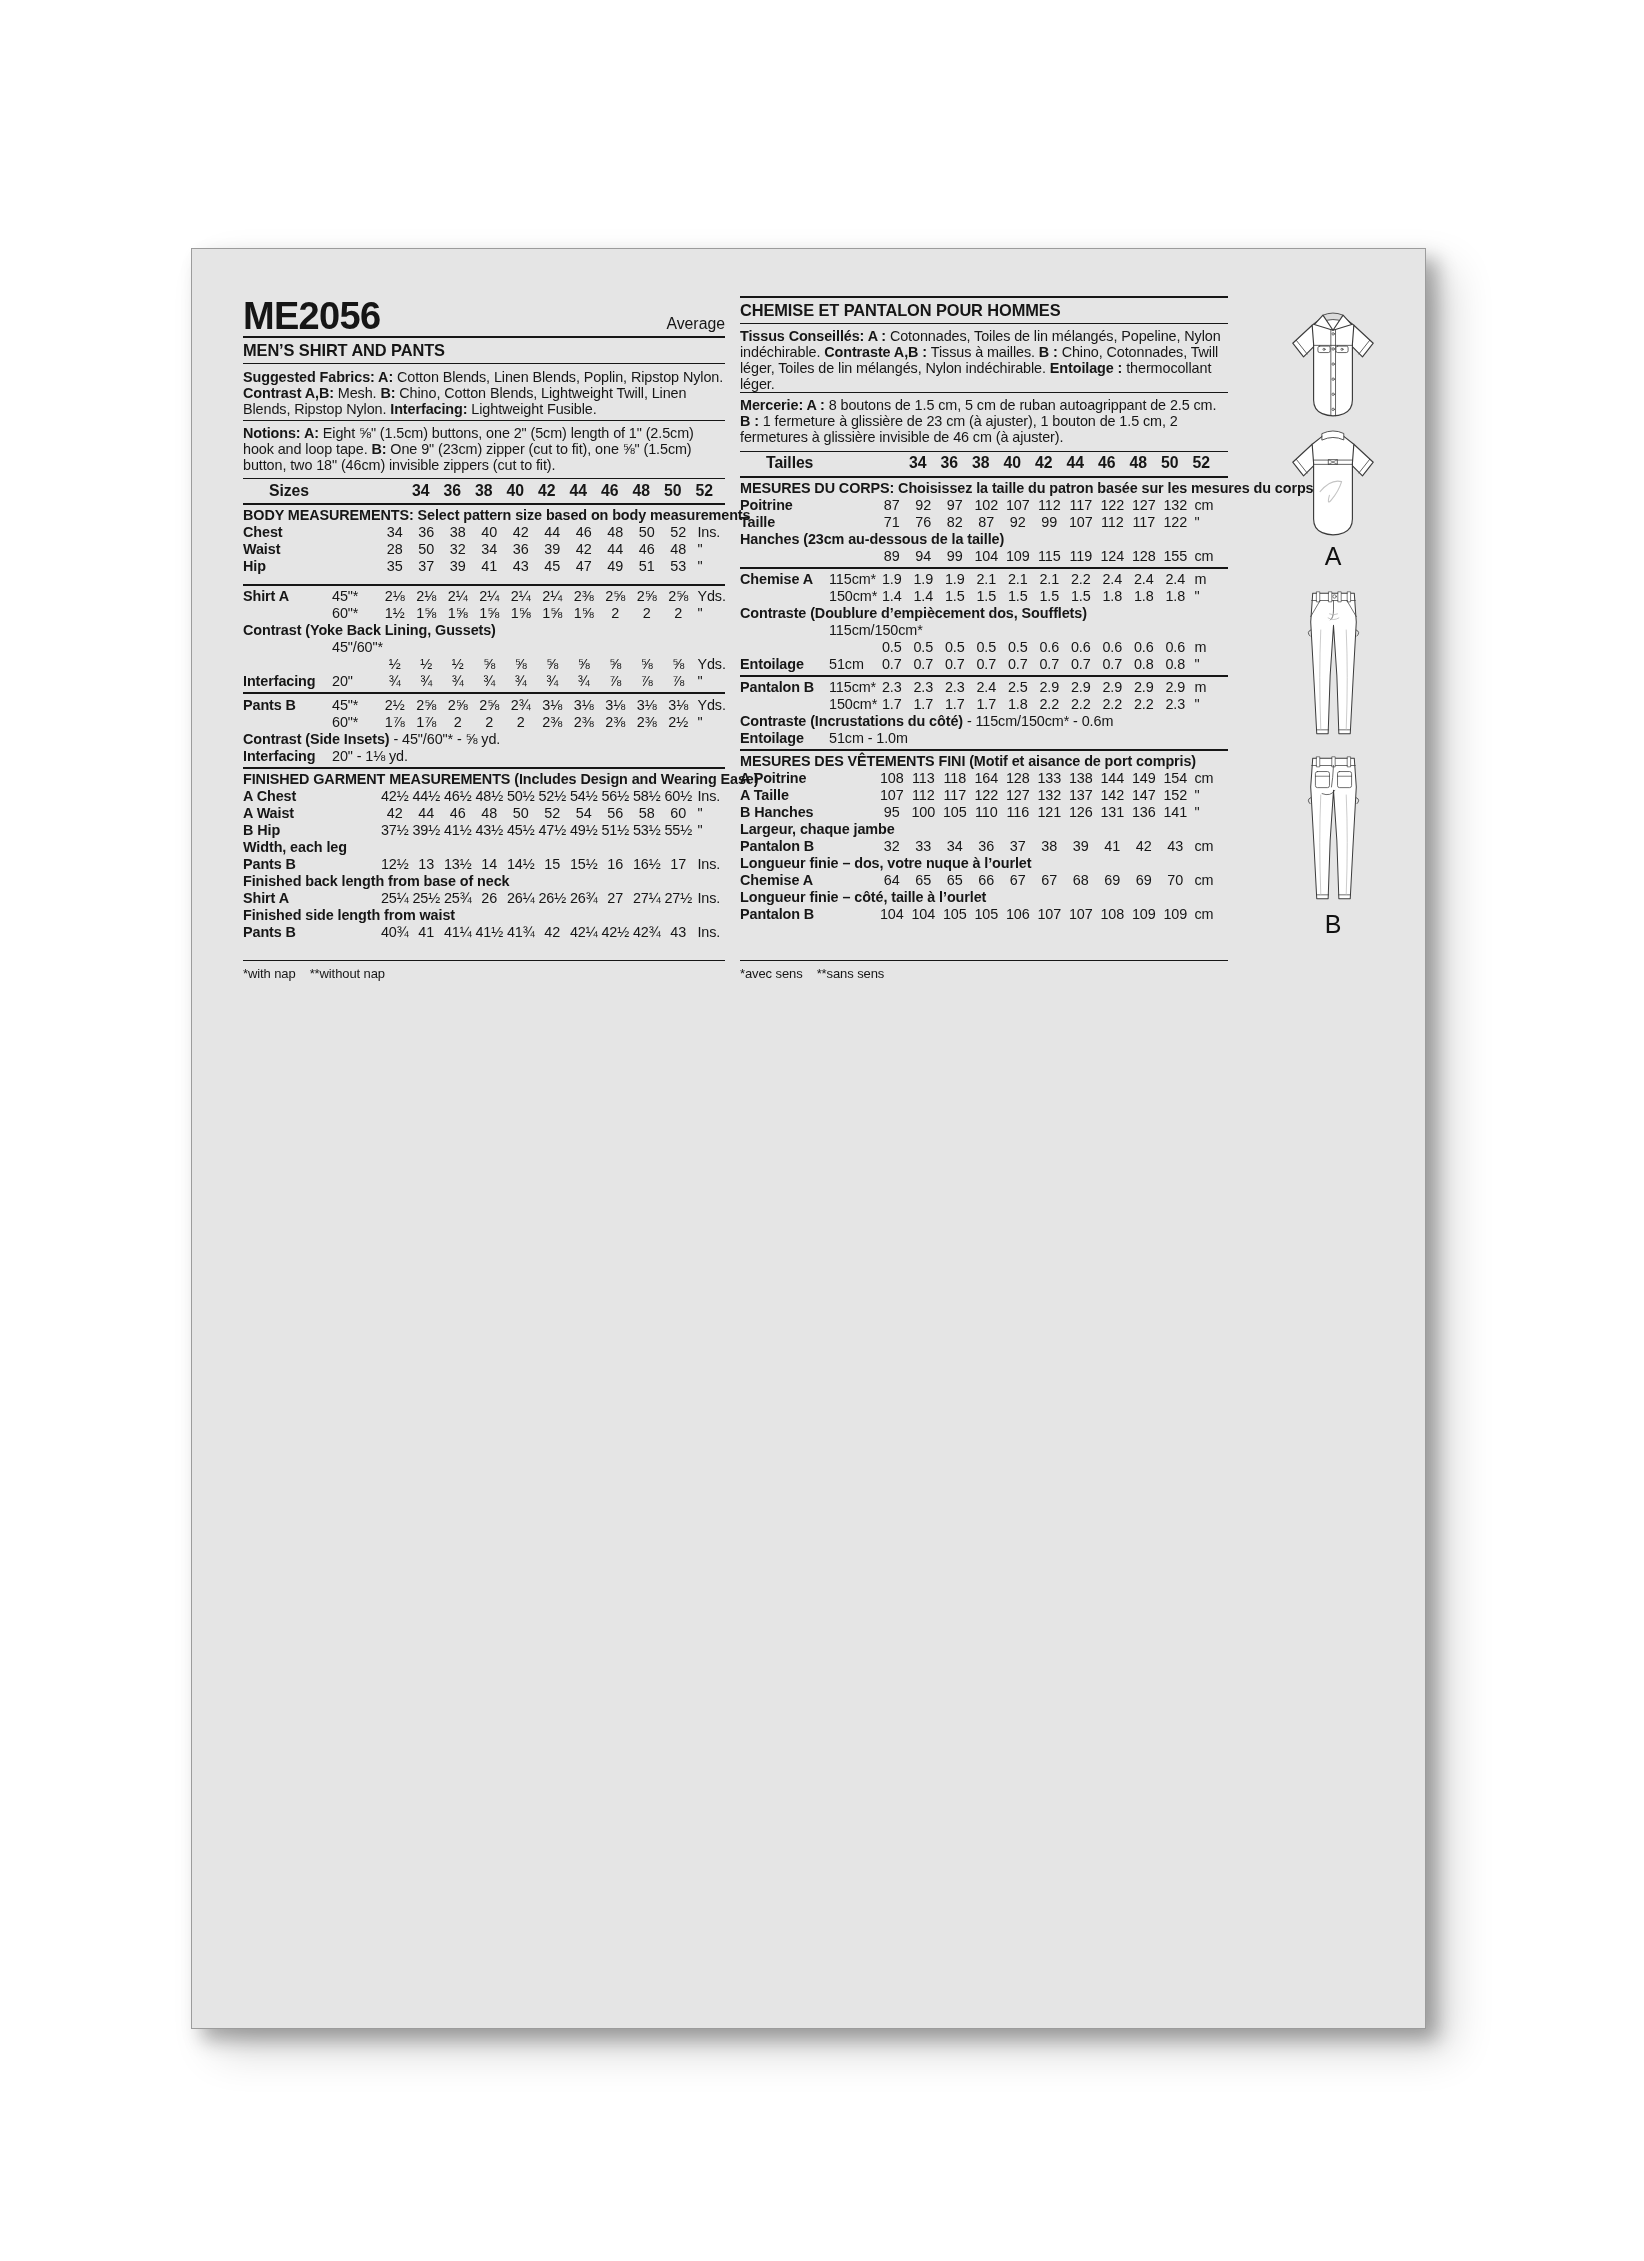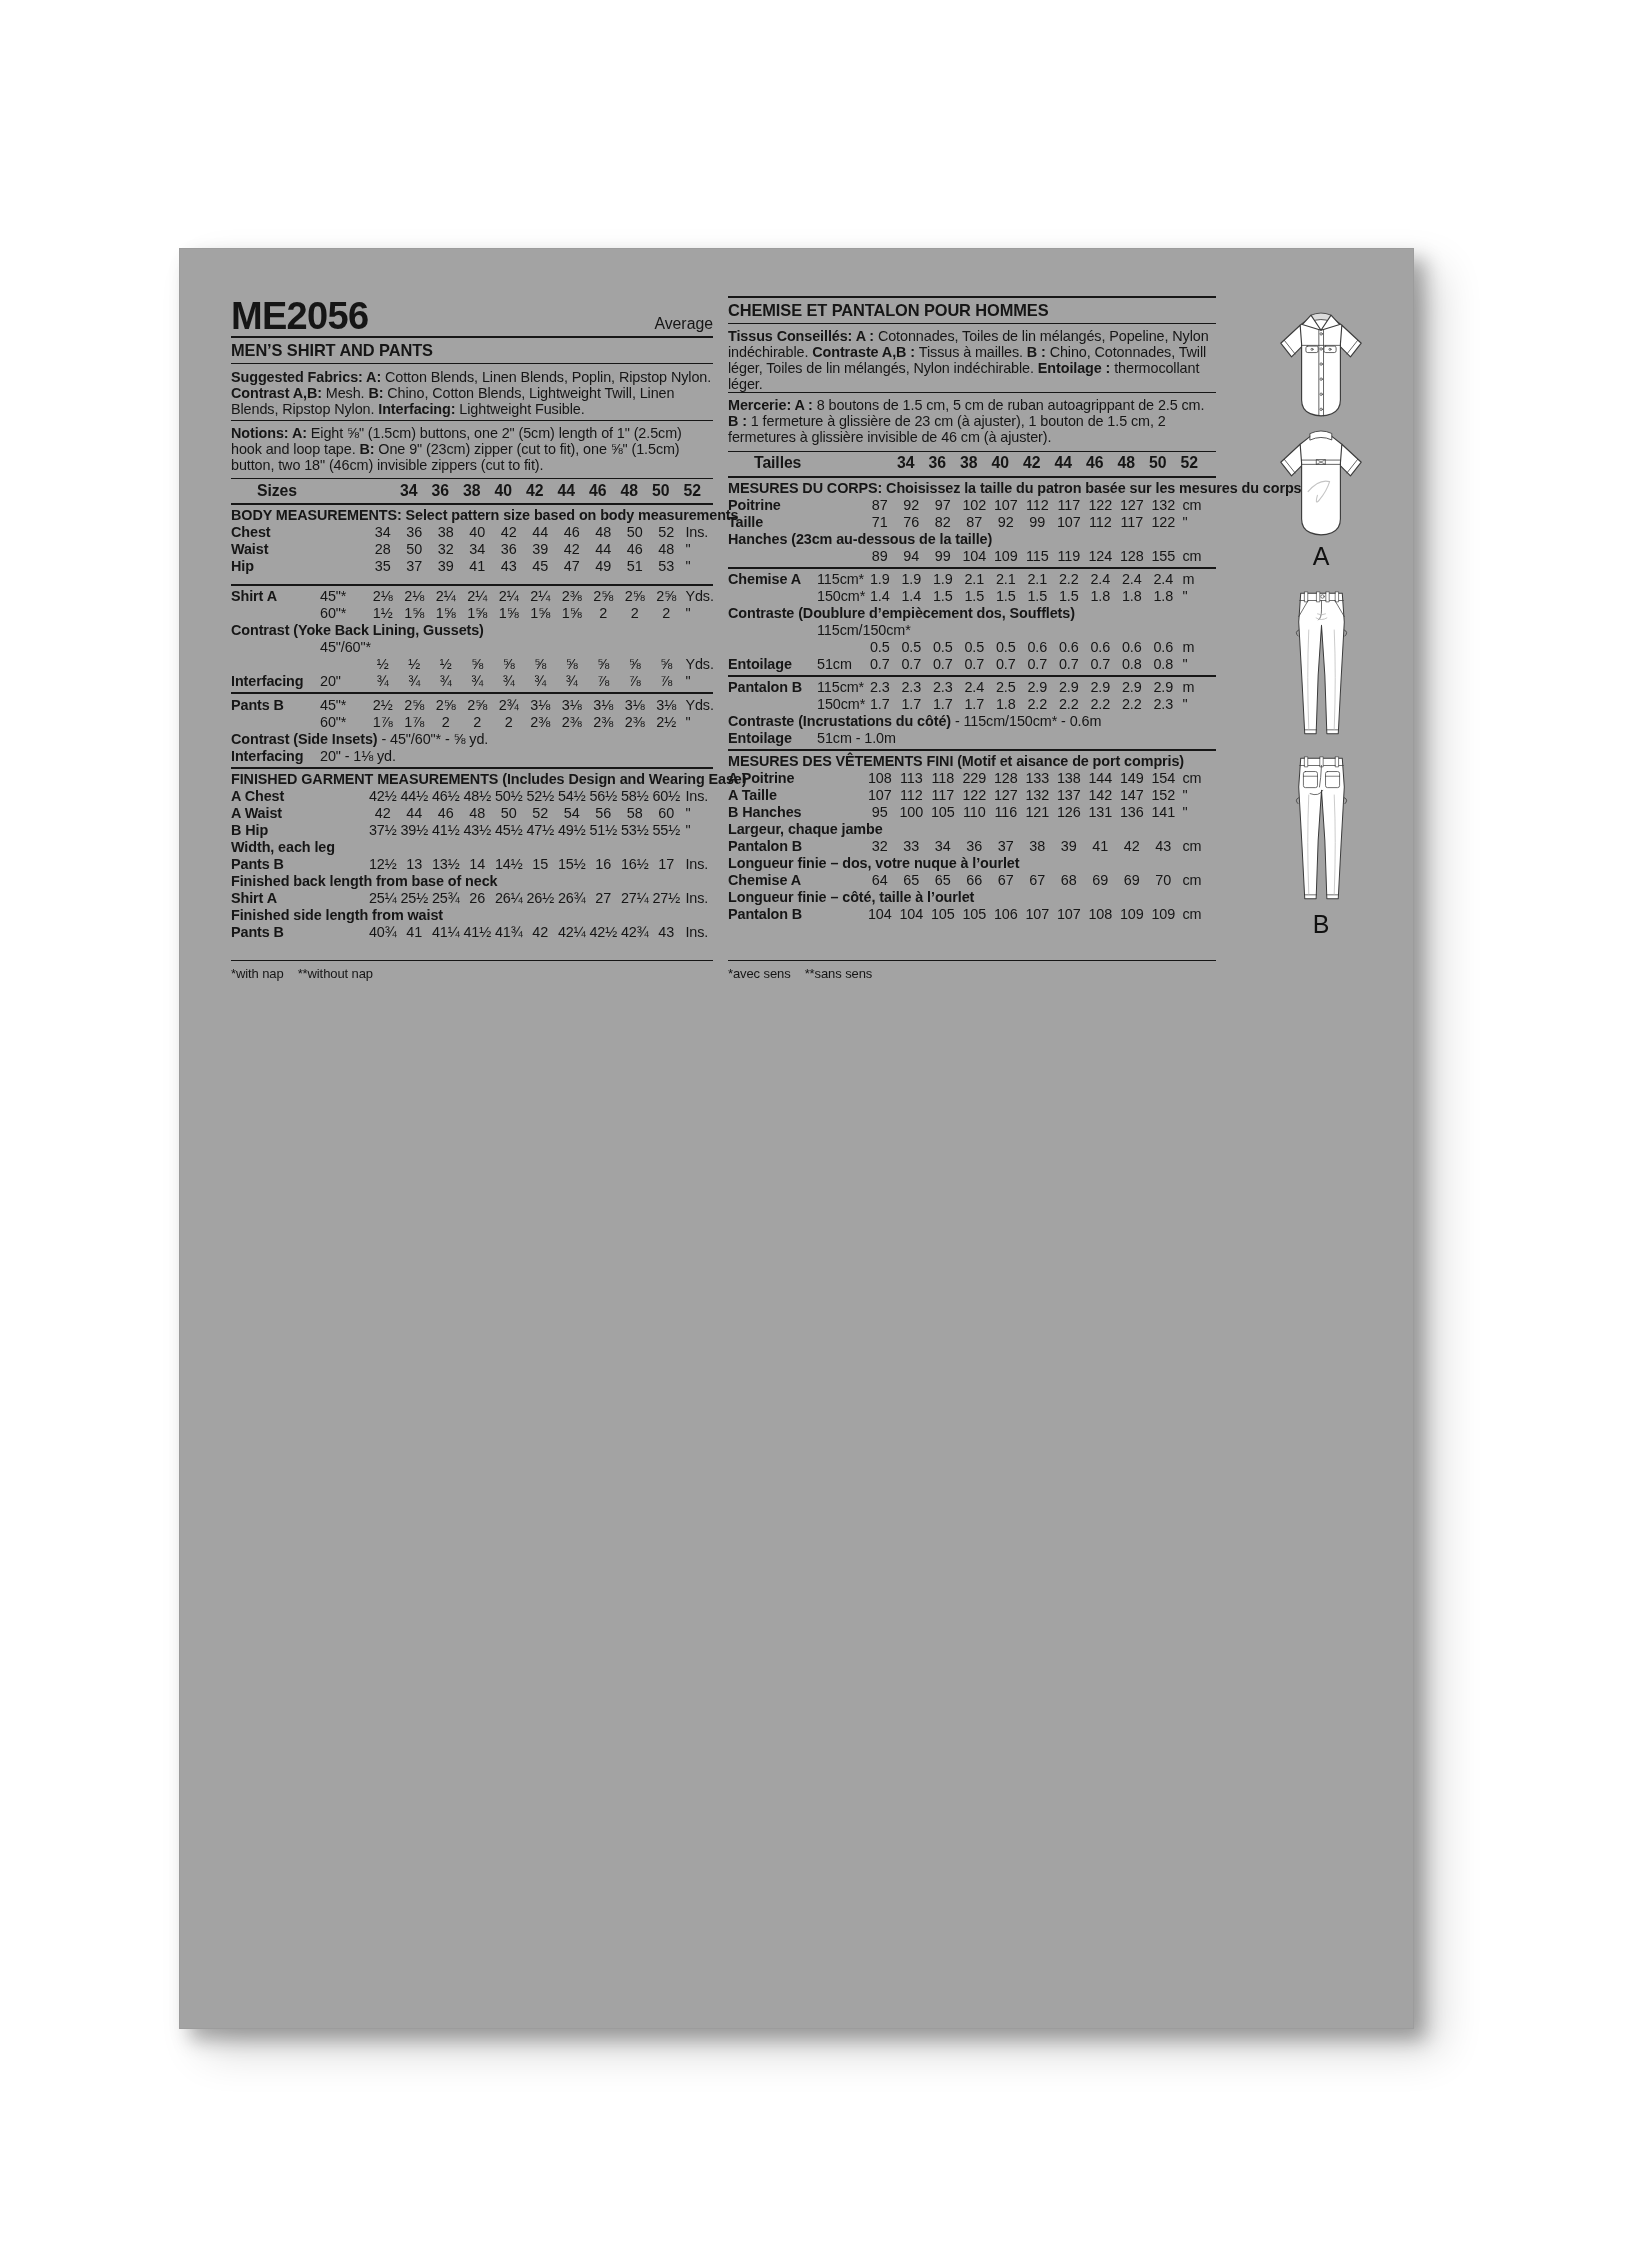--- a/index.html
+++ b/index.html
@@ -1,19 +1,19 @@
 <!DOCTYPE html>
 <html style="font-size:11px"><head>
 <meta charset="utf-8">
 <style>
   html,body{margin:0;padding:0;background:#ffffff;}
   body{width:1645px;height:2261px;position:relative;overflow:hidden;
        font-family:"Liberation Sans", sans-serif;color:#161616;}
-  .sheet{position:absolute;left:179px;top:248px;width:1233px;height:1779px;
-         background:#a3a3a3;border:0.7px solid #9c9c9c;
+  .sheet{position:absolute;left:191px;top:248px;width:1233px;height:1779px;
+         background:#e5e5e5;border:0.7px solid #9c9c9c;
          box-shadow:11px 11px 18px rgba(0,0,0,.30), 25px 22px 41px rgba(0,0,0,.16);}
   .col{position:absolute;top:47px;height:685px;}
   .col-en{left:51px;width:482px;}
   .col-fr{left:548px;width:488px;}
   .hdr{display:flex;justify-content:space-between;align-items:flex-end;height:37px;margin-bottom:3.4px;}
   .code{font-size:38px;font-weight:bold;letter-spacing:-0.7px;line-height:34px;}
   .difficulty{font-size:15.8px;line-height:18px;}
   .rule{border-top:2.1px solid #161616;}
   .rule2{border-top:1.4px solid #161616;}
   .garment-title{font-size:16.4px;font-weight:bold;letter-spacing:-0.1px;padding:2.7px 0 3.4px;}
@@ -523,21 +523,21 @@
           <span class="mixed-rest">51cm - 1.0m</span>
         </div>
         <div class="hrule thick"></div>
         <div class="trow section">MESURES DES VÊTEMENTS FINI (Motif et aisance de port compris)</div>
         <div class="trow grid">
           <span class="lbl">A Poitrine</span>
           <span class="spec"></span>
           <span class="val">108</span>
           <span class="val">113</span>
           <span class="val">118</span>
-          <span class="val">229</span>
+          <span class="val">164</span>
           <span class="val">128</span>
           <span class="val">133</span>
           <span class="val">138</span>
           <span class="val">144</span>
           <span class="val">149</span>
           <span class="val">154</span>
           <span class="unit">cm</span>
         </div>
         <div class="trow grid">
           <span class="lbl">A Taille</span>

